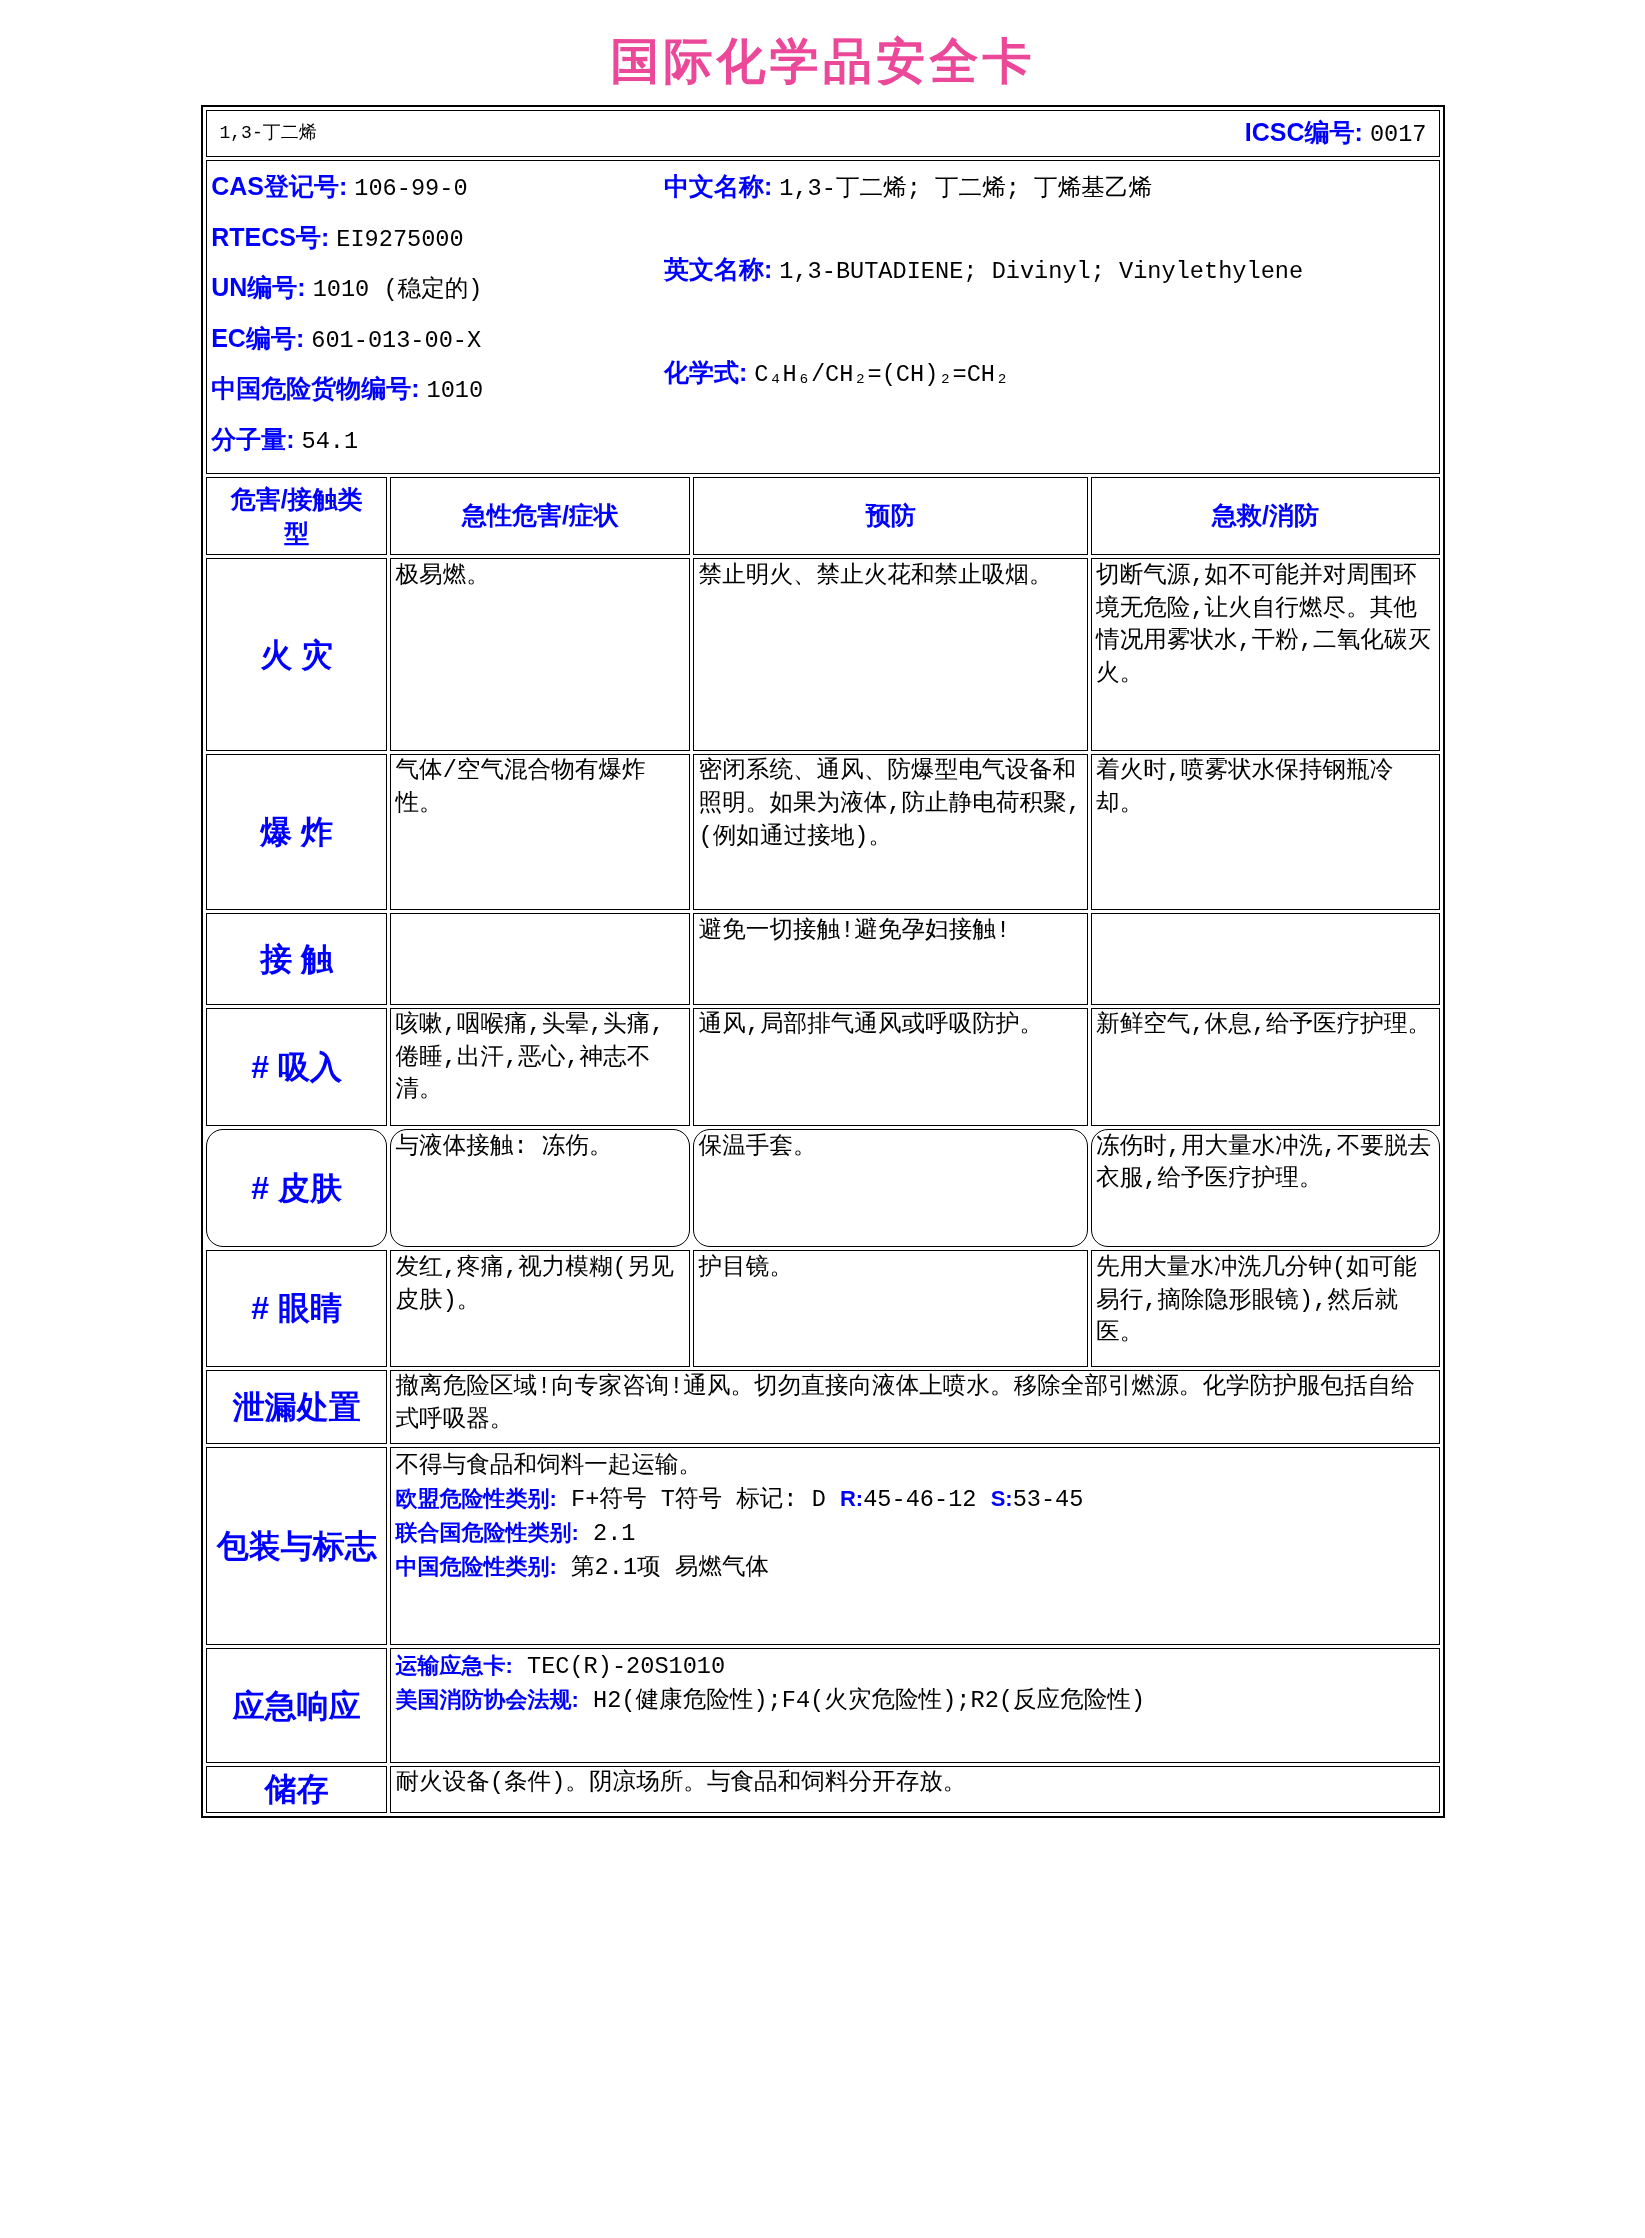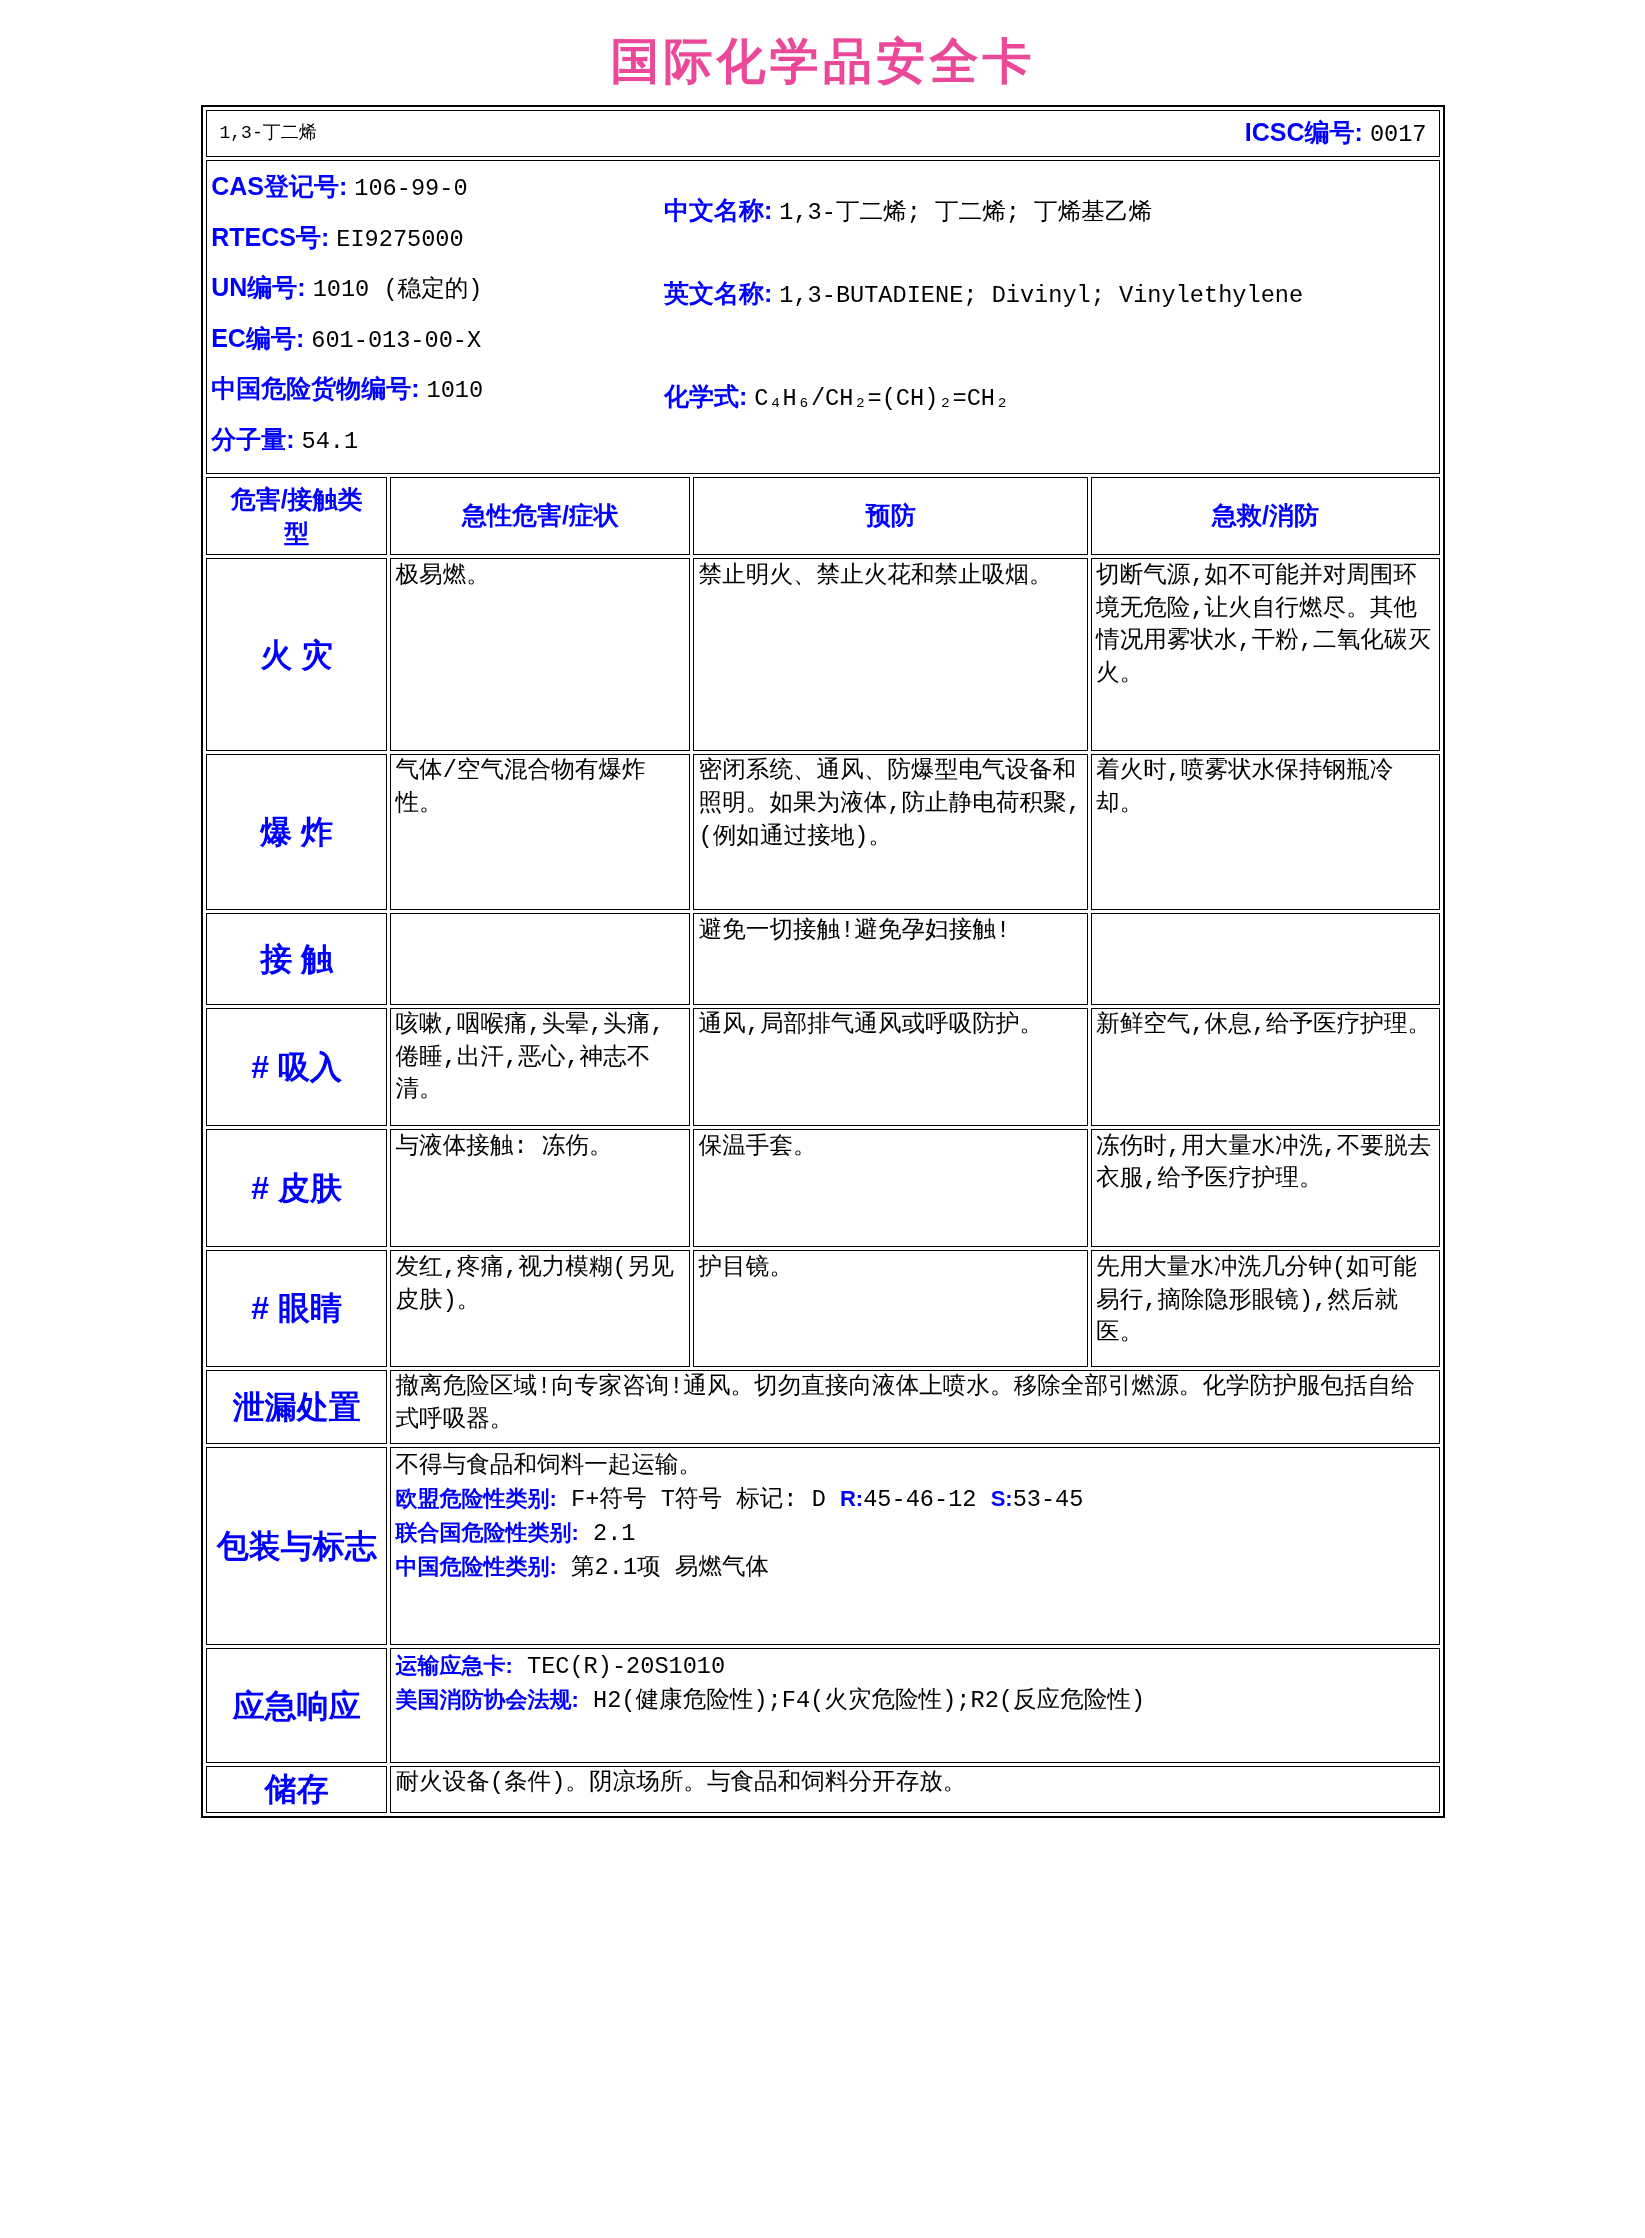--- a/index.html
+++ b/index.html
@@ -30,35 +30,35 @@
   .seg-k{color:#000;}
   
   td.name-cell{vertical-align:middle;}
   tr.r-name td{height:44px;}
   .name-row{display:flex;justify-content:space-between;align-items:center;padding:0 8.3px;}
   .chem-name{font-size:18px;}
   
   tr.r-info td{height:257px;}
   .info-grid{display:flex;width:100%;}
   .info-left{width:37%;}
-  .info-right{width:63%;margin-top:24px;}
+  .info-right{width:63%;}
   .info-line{margin:7px 0 14px 0;}
   .blk{margin:7px 0 0 0;}
   .blk2{margin-top:46px;}
   .blk3{margin-top:67px;}
   
   td.rowlabel{vertical-align:middle;text-align:center;}
   td.rowlabel .lbl{font-size:32px;}
   tr.r-head td{height:75px;vertical-align:middle;text-align:center;}
   .hdr-inner{max-width:142px;margin:2px auto;text-align:center;}
   tr.r-fire td{height:189px;}
   tr.r-expl td{height:153px;}
   tr.r-cont td{height:88px;}
   tr.r-inh  td{height:115px;}
-  tr.r-skin td{height:115px;}
+  tr.r-skin td{height:115px;border-radius:17px;}
   tr.r-eye  td{height:113px;}
   tr.r-ing  td{height:78px;}
   tr.r-spill td{height:71px;}
   tr.r-pack td{height:195px;}
   tr.r-emer td{height:111px;}
   tr.r-stor td{height:44px;}
   .rich-line{margin:1.4px 0;}
 </style>
 </head>
 <body>

